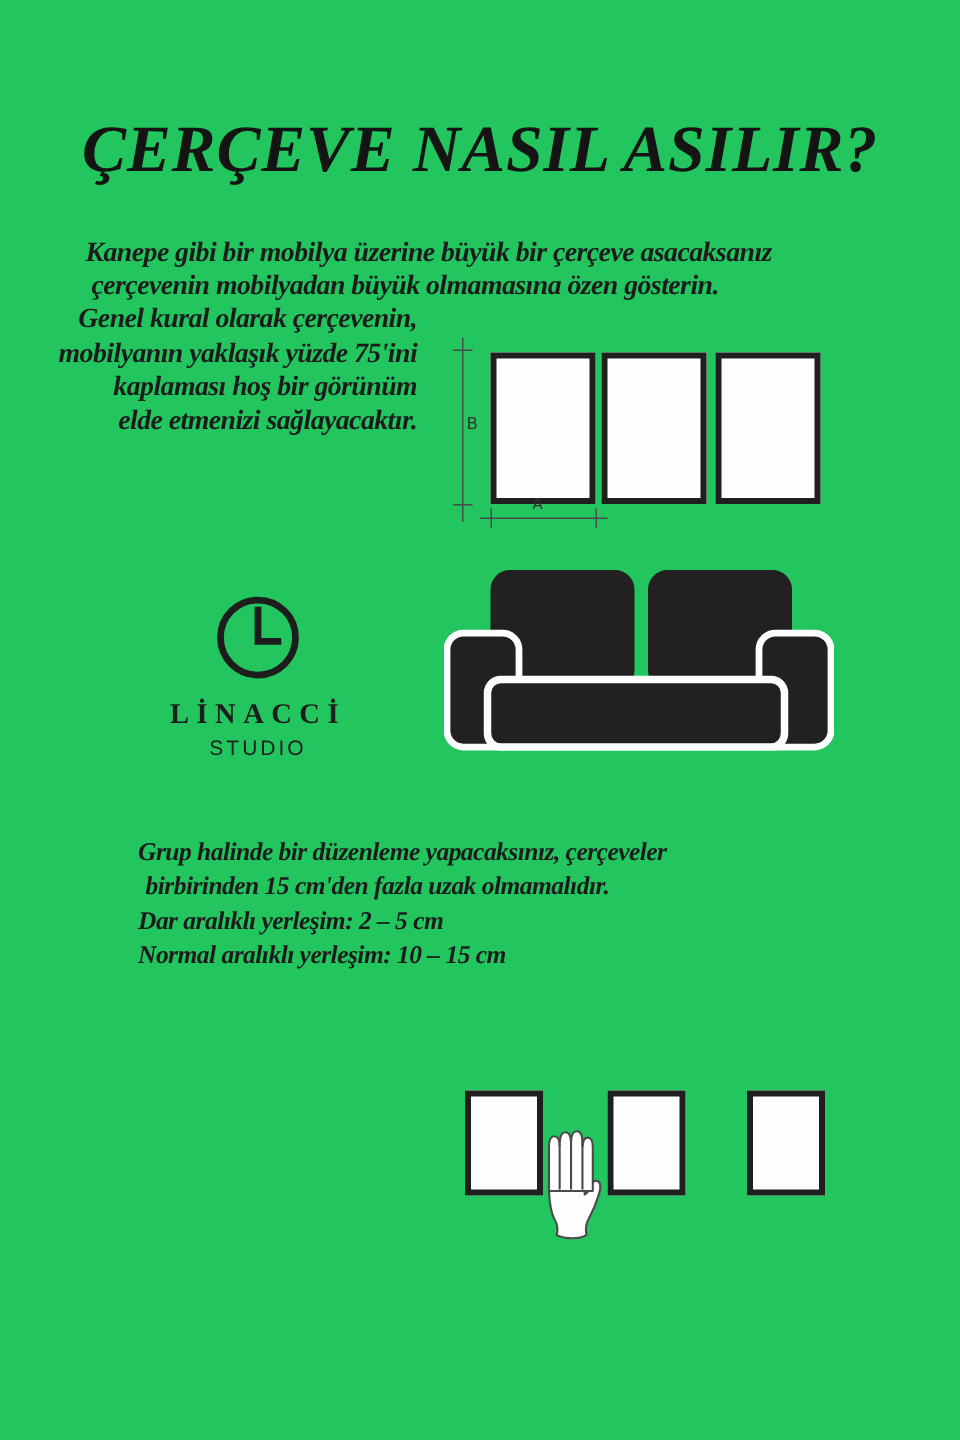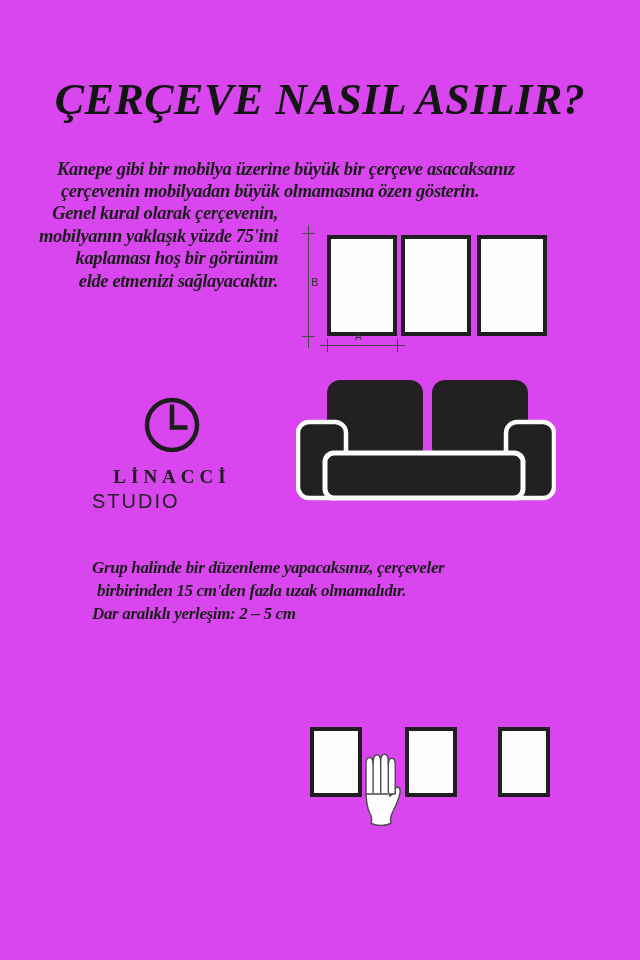--- a/index.html
+++ b/index.html
@@ -1,18 +1,18 @@
 <!DOCTYPE html>
 <html><head>
 <meta charset="utf-8">
 <style>
   html,body{margin:0;padding:0;background:#e9e9e9;}
   .page{
     position:relative;width:640px;height:960px;margin:0 auto;
-    background:#d946ef;overflow:hidden;
+    background:#22c55e;overflow:hidden;
     font-family:"Liberation Serif", serif;color:#1c1c1c;
   }
   .abs{position:absolute;}
   
   .title{
     left:0;top:74px;width:640px;text-align:center;
     font-size:44px;font-weight:bold;font-style:italic;
     letter-spacing:.5px;color:#141414;white-space:nowrap;
   }
   
@@ -30,23 +30,23 @@
   .tf{width:70px;height:101px;top:235px;}
   .dimline{background:#4a4a4a;}
   .dimlabel{font-family:"DejaVu Sans",sans-serif;color:#333;}
   
   .logo-name{
     left:92px;top:466px;width:160px;text-align:center;
     font-family:Liberation Serif, serif;font-weight:bold;
     font-size:19px;letter-spacing:5px;color:#1d1d1d;white-space:nowrap;
   }
   .logo-sub{
-    left:92px;top:490px;width:160px;
+    left:92px;top:490px;width:160px;text-align:center;
     font-family:"Liberation Sans",sans-serif;
-    font-size:20px;letter-spacing:2px;color:#222;white-space:nowrap;
+    font-size:14px;letter-spacing:2px;color:#222;white-space:nowrap;
   }
   
   .bf{width:52px;height:70px;top:727px;border-width:4px;}
 </style>
 </head>
 <body>
 
 <div class="page">
 
   <div class="abs title">ÇERÇEVE NASIL ASILIR?</div>
@@ -91,20 +91,21 @@
       <rect x="2" y="48" width="48" height="76" rx="11" stroke="#fefefe" stroke-width="4.5"></rect>
       <rect x="210" y="48" width="48" height="76" rx="11" stroke="#fefefe" stroke-width="4.5"></rect>
       <rect x="29" y="79" width="198" height="45" rx="9" stroke="#fefefe" stroke-width="5"></rect>
     </g>
   </svg>
 
   <div class="abs spacing">
     <div class="textline">Grup halinde bir düzenleme yapacaksınız, çerçeveler</div>
     <div class="textline ind5">birbirinden 15 cm'den fazla uzak olmamalıdır.</div>
     <div class="textline">Dar aralıklı yerleşim: 2 – 5 cm</div>
+    <div class="textline">Normal aralıklı yerleşim: 10 – 15 cm</div>
   </div>
 
   <div class="abs frame bf" style="left:310px"></div>
   <div class="abs frame bf" style="left:405px"></div>
   <div class="abs frame bf" style="left:498px"></div>
   <svg class="abs" style="left:363px;top:748px" width="40" height="79" viewBox="0 0 40 79">
     <g stroke="#4a4a4a" stroke-width="1.4" stroke-linecap="round" stroke-linejoin="round">
 
       <path fill="#fefefe" d="M3,42
         C3,53 4.5,61 7,65.5

